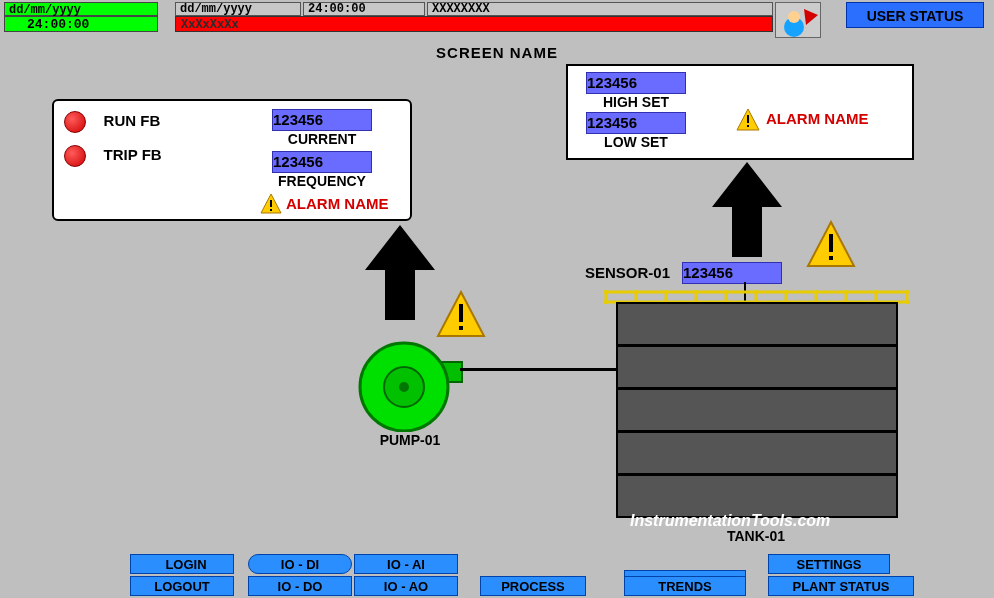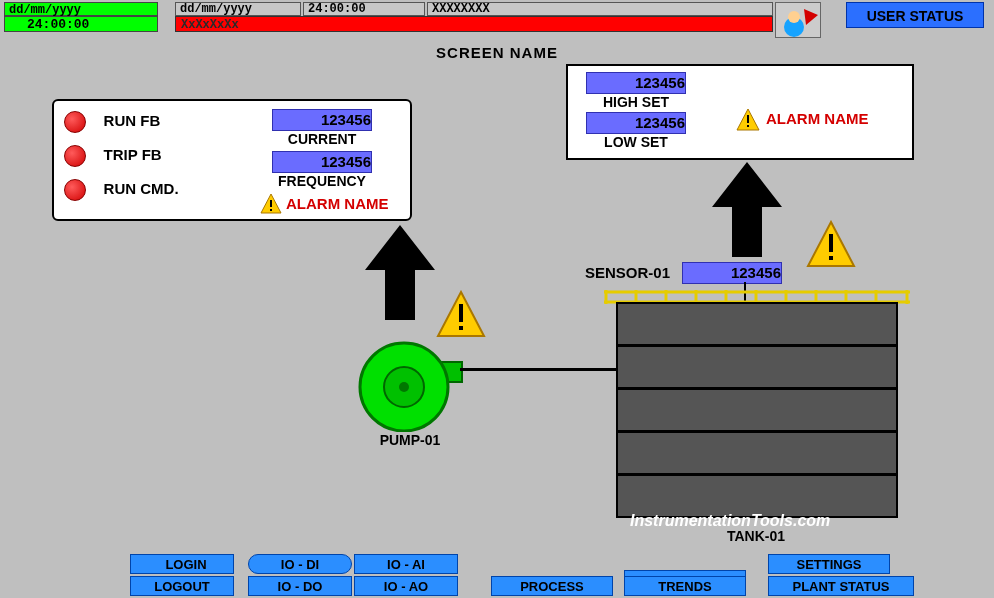--- a/index.html
+++ b/index.html
@@ -60,21 +60,21 @@
     width: 22px; height: 22px; border-radius: 50%;
     background: radial-gradient(circle at 35% 35%, #ff5b5b, #d00000);
     border: 1px solid #800;
     display: inline-block; vertical-align: middle; margin-right: 8px;
   }
   .lbl {
     font-family: Tahoma, sans-serif; font-weight: bold; font-size: 15px; color: #000;
   }
   .valbox {
     background: #6a6cff; color: #000; border: 1px solid #3030b0;
-    text-align: right; font-family: Tahoma, sans-serif; font-weight: bold; font-size: 15px;
+    text-align: left; font-family: Tahoma, sans-serif; font-weight: bold; font-size: 15px;
     line-height: 20px; height: 22px; width: 100px;
     display: inline-block;
   }
   .caption {
     font-family: Tahoma, sans-serif; font-weight: bold; font-size: 14px;
     text-align: center; color: #000;
   }
   .alarm-txt {
     font-family: Tahoma, sans-serif; font-weight: bold; font-size: 15px; color: #d40000;
   }
@@ -124,24 +124,20 @@
 <div class="abs screen-name">SCREEN NAME</div>
 
 <div class="abs panel" style="left:52px; top:99px; width:360px; height:122px;border-radius:6px;">
   <div style="position:absolute; left:10px; top:10px;">
     <span class="redlamp"></span>
     <span class="lbl">RUN FB</span>
   </div>
   <div style="position:absolute; left:10px; top:44px;">
     <span class="redlamp"></span>
     <span class="lbl">TRIP FB</span>
-  </div>
-  <div style="position:absolute; left:10px; top:78px;">
-    <span class="redlamp"></span>
-    <span class="lbl">RUN CMD.</span>
   </div>
 
   <div class="valbox" style="position:absolute; left:218px; top:8px;">123456</div>
   <div class="caption" style="position:absolute; left:218px; top:30px; width:100px;">CURRENT</div>
   <div class="valbox" style="position:absolute; left:218px; top:50px;">123456</div>
   <div class="caption" style="position:absolute; left:208px; top:72px; width:120px;">FREQUENCY</div>
 
   <svg style="position:absolute; left:206px; top:92px;" width="22" height="22">
     <polygon points="11,1 21,20 1,20" fill="#ffcc00" stroke="#aa7700" stroke-width="1"></polygon>
     <rect x="10" y="7" width="2" height="7" fill="#000"></rect>
@@ -227,19 +223,19 @@
 
 <div class="nav-btn" style="left:130px; top:554px; width:104px;padding-left:8px;">LOGIN</div>
 <div class="nav-btn" style="left:130px; top:576px; width:104px;">LOGOUT</div>
 
 <div class="nav-btn" style="left:248px; top:554px; width:104px;border-radius:10px;">IO - DI</div>
 <div class="nav-btn" style="left:248px; top:576px; width:104px;">IO - DO</div>
 <div class="nav-btn" style="left:354px; top:554px; width:104px;">IO - AI</div>
 <div class="nav-btn" style="left:354px; top:576px; width:104px;">IO - AO</div>
 
 <div class="nav-btn" style="left:480px; top:554px; width:112px;margin-top:48px;">MIMIC</div>
-<div class="nav-btn" style="left:491px; top:576px; width:122px;">PROCESS</div>
+<div class="nav-btn" style="left:480px; top:576px; width:106px;">PROCESS</div>
 
 <div class="nav-btn" style="left:624px; top:554px; width:122px;margin-top:16px;">ALARMS</div>
 <div class="nav-btn" style="left:624px; top:576px; width:122px;">TRENDS</div>
 
 <div class="nav-btn" style="left:768px; top:554px; width:122px;">SETTINGS</div>
 <div class="nav-btn" style="left:768px; top:576px; width:146px;">PLANT STATUS</div>
 
 </body></html>

